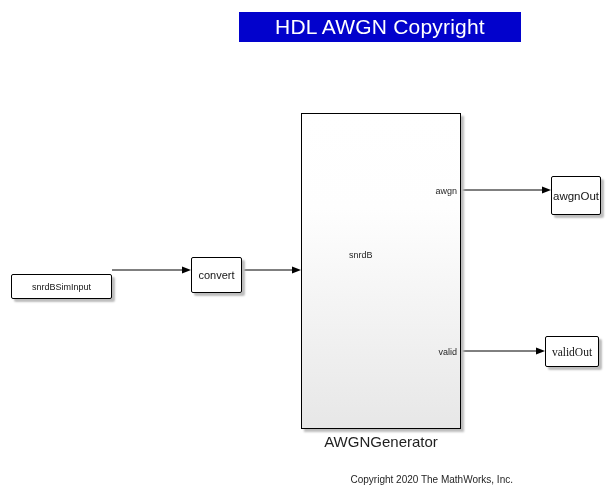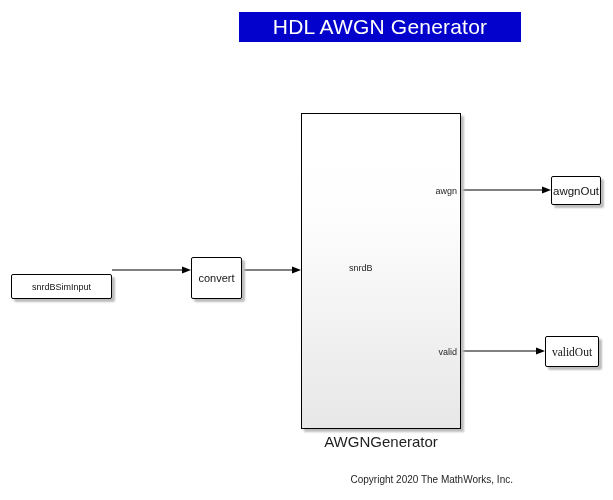--- a/index.html
+++ b/index.html
@@ -12,53 +12,53 @@
     display:flex;align-items:center;justify-content:center;
     font-size:21px;letter-spacing:0.2px;
   }
   .block{
     position:absolute;border:1px solid #000;background:#ffffff;
     display:flex;align-items:center;justify-content:center;
     box-shadow:3px 3px 2px #bdbdbd;border-radius:2px;color:#141414;
     box-sizing:border-box;
   }
   #blk-siminput{left:11px;top:274px;width:101px;height:25px;font-size:9px;}
-  #blk-convert{left:191px;top:257px;width:51px;height:42px;font-size:11px;}
+  #blk-convert{left:191px;top:257px;width:51px;height:36px;font-size:11px;}
   #blk-subsystem{
     left:301px;top:113px;width:160px;height:316px;border-radius:0;
     background:linear-gradient(180deg,#ffffff 0%,#fefefe 30%,#e7e7e7 100%);
   }
-  #blk-awgnout{left:551px;top:176px;width:50px;height:29px;font-size:11.5px;}
+  #blk-awgnout{left:551px;top:176px;width:50px;height:39px;font-size:11.5px;}
   #blk-validout{left:545px;top:336px;width:54px;height:31px;font-size:11.5px;font-family:Liberation Serif, serif;}
   .port{
     position:absolute;font-size:9px;line-height:10px;color:#1f1f1f;
     white-space:nowrap;
     padding-left:44px;
   }
-  .port-snrdB{left:3px;top:149px;text-align:center;}
+  .port-snrdB{left:3px;top:136px;text-align:center;}
   .port-awgn{right:3px;top:72px;text-align:right;}
   .port-valid{right:3px;top:233px;}
   .sublabel{
     position:absolute;left:301px;top:433px;width:160px;text-align:center;
     font-size:15px;color:#1f1f1f;
   }
   .copyright{
     position:absolute;left:251px;top:474px;width:262px;text-align:right;
     font-size:10px;color:#1f1f1f;
   }
   svg.wires{position:absolute;left:0;top:0;width:613px;height:500px;pointer-events:none;}
   svg.wires line{stroke:#000;stroke-width:1;}
   svg.wires polygon{fill:#000;}
 </style>
 </head>
 <body>
 
 <div class="canvas">
 
-  <div class="banner" style="background-color: rgb(2, 2, 204); color: rgb(255, 255, 255);">HDL AWGN Generator</div>
+  <div class="banner" style="background-color: rgb(2, 2, 204); color: rgb(255, 255, 255);">HDL AWGN Copyright</div>
 
   <svg class="wires" viewBox="0 0 613 500" xmlns="http://www.w3.org/2000/svg">
     <line x1="112" y1="270" x2="183" y2="270"></line>
     <polygon points="191,270 182,266.5 182,273.5"></polygon>
     <line x1="242" y1="270" x2="293" y2="270"></line>
     <polygon points="301,270 292,266.5 292,273.5"></polygon>
     <line x1="461" y1="190" x2="543" y2="190"></line>
     <polygon points="551,190 542,186.5 542,193.5"></polygon>
     <line x1="461" y1="351" x2="537" y2="351"></line>
     <polygon points="545,351 536,347.5 536,354.5"></polygon>

